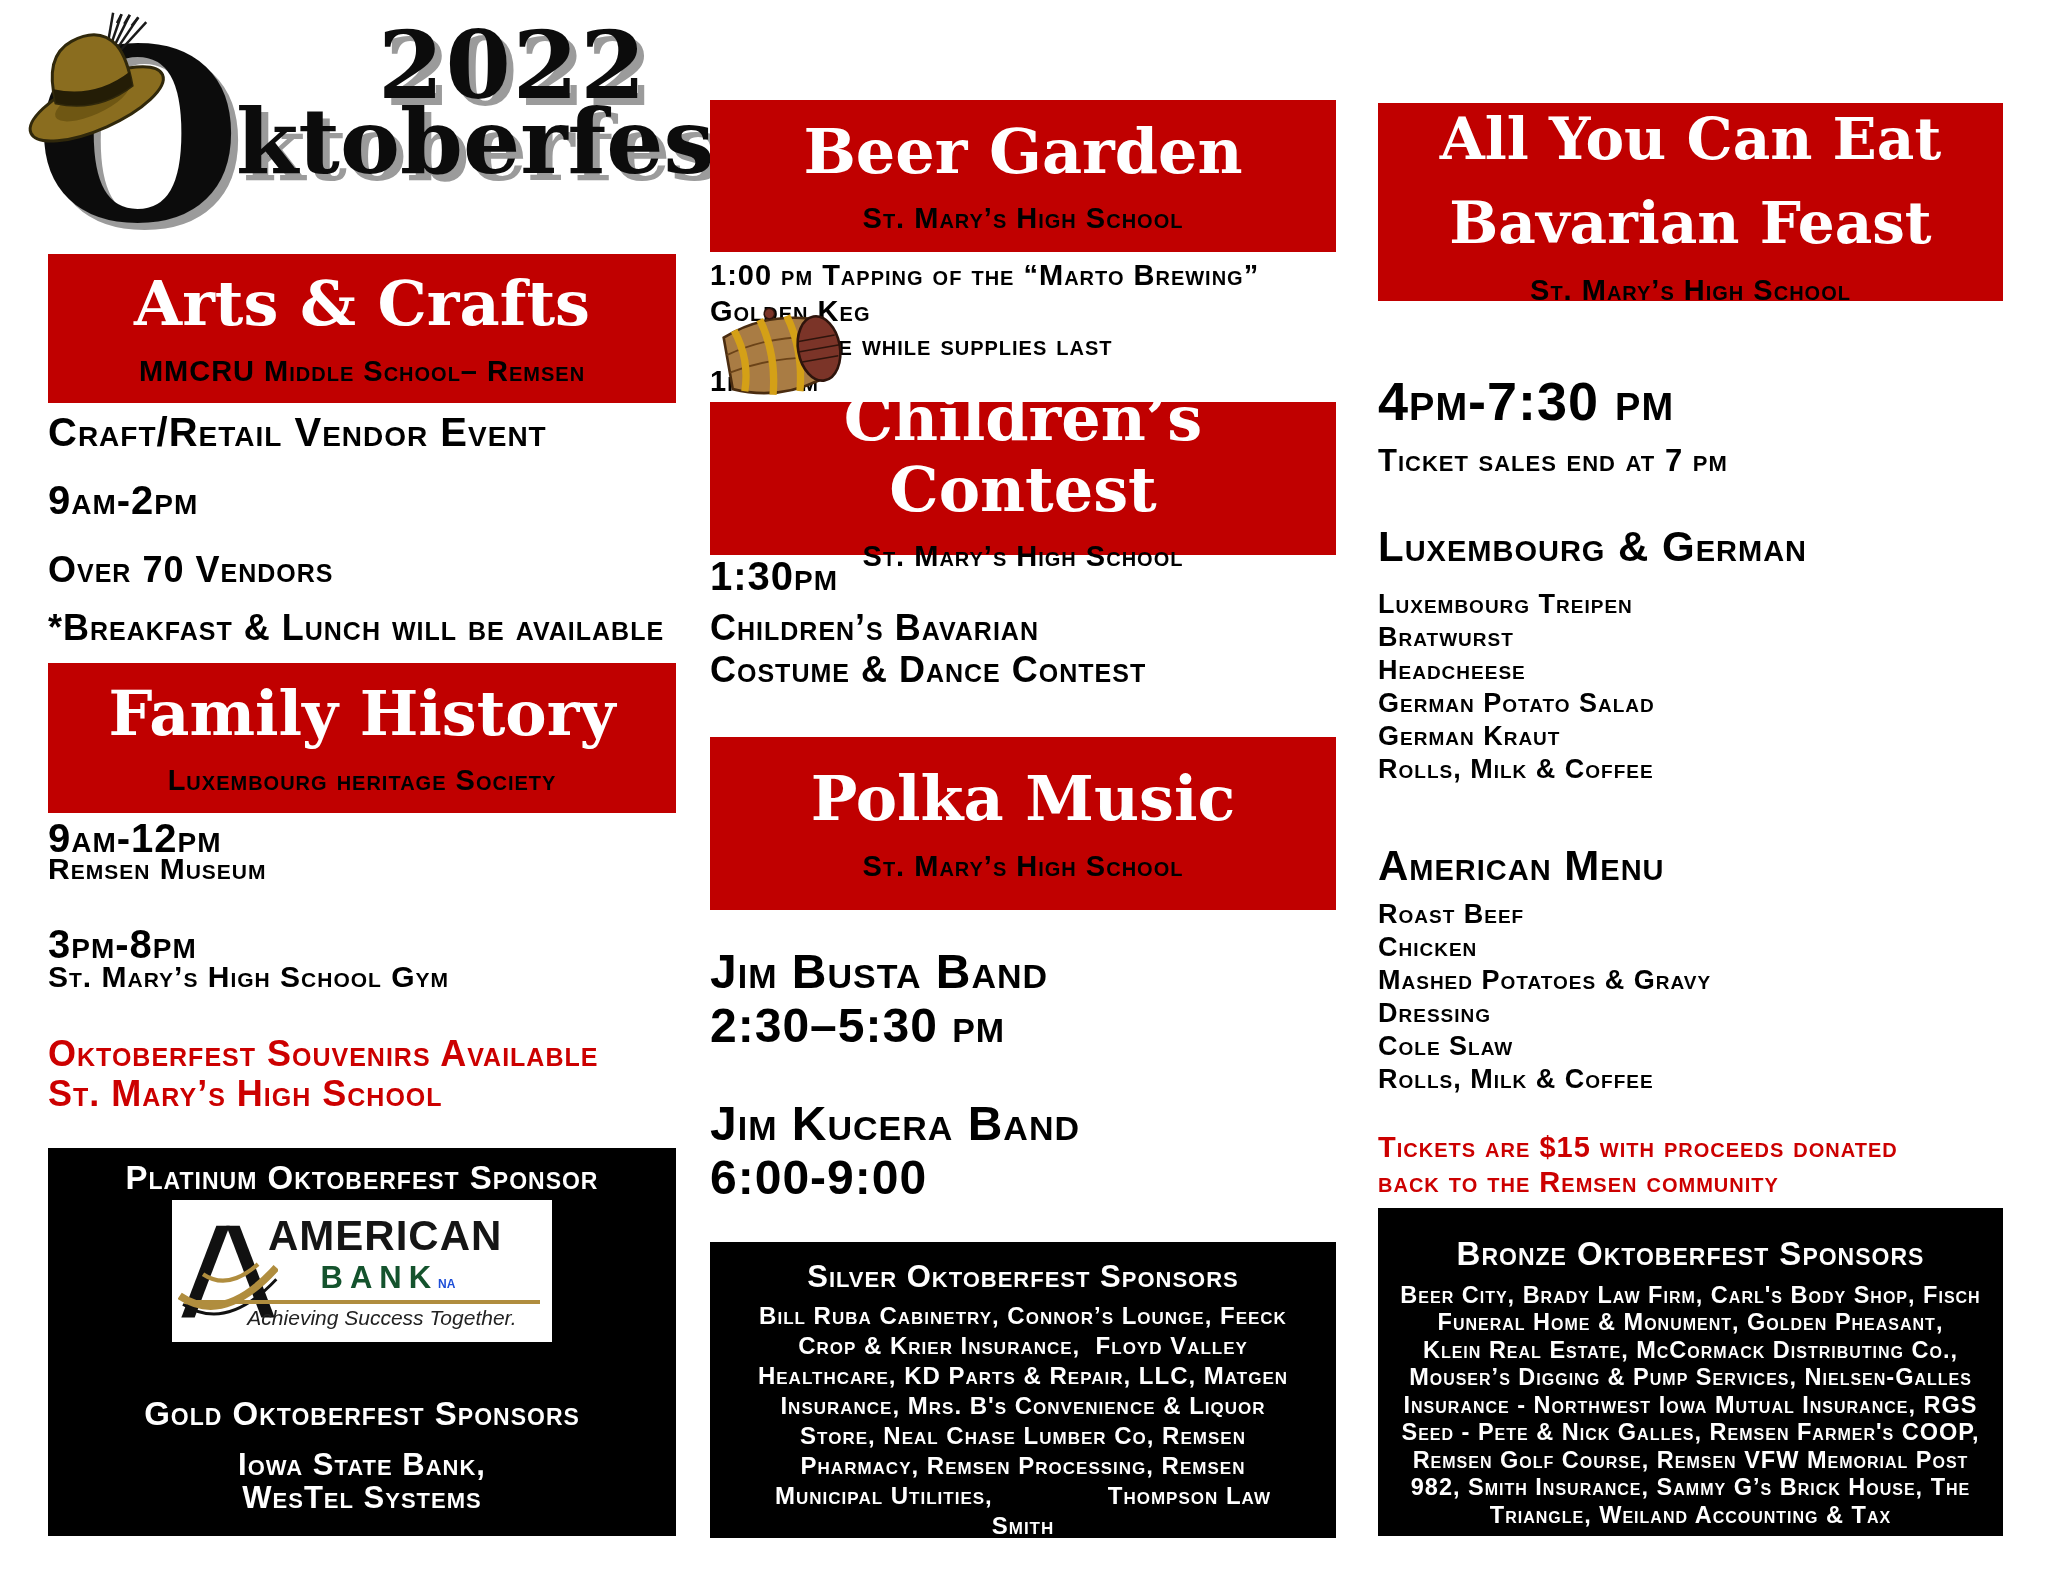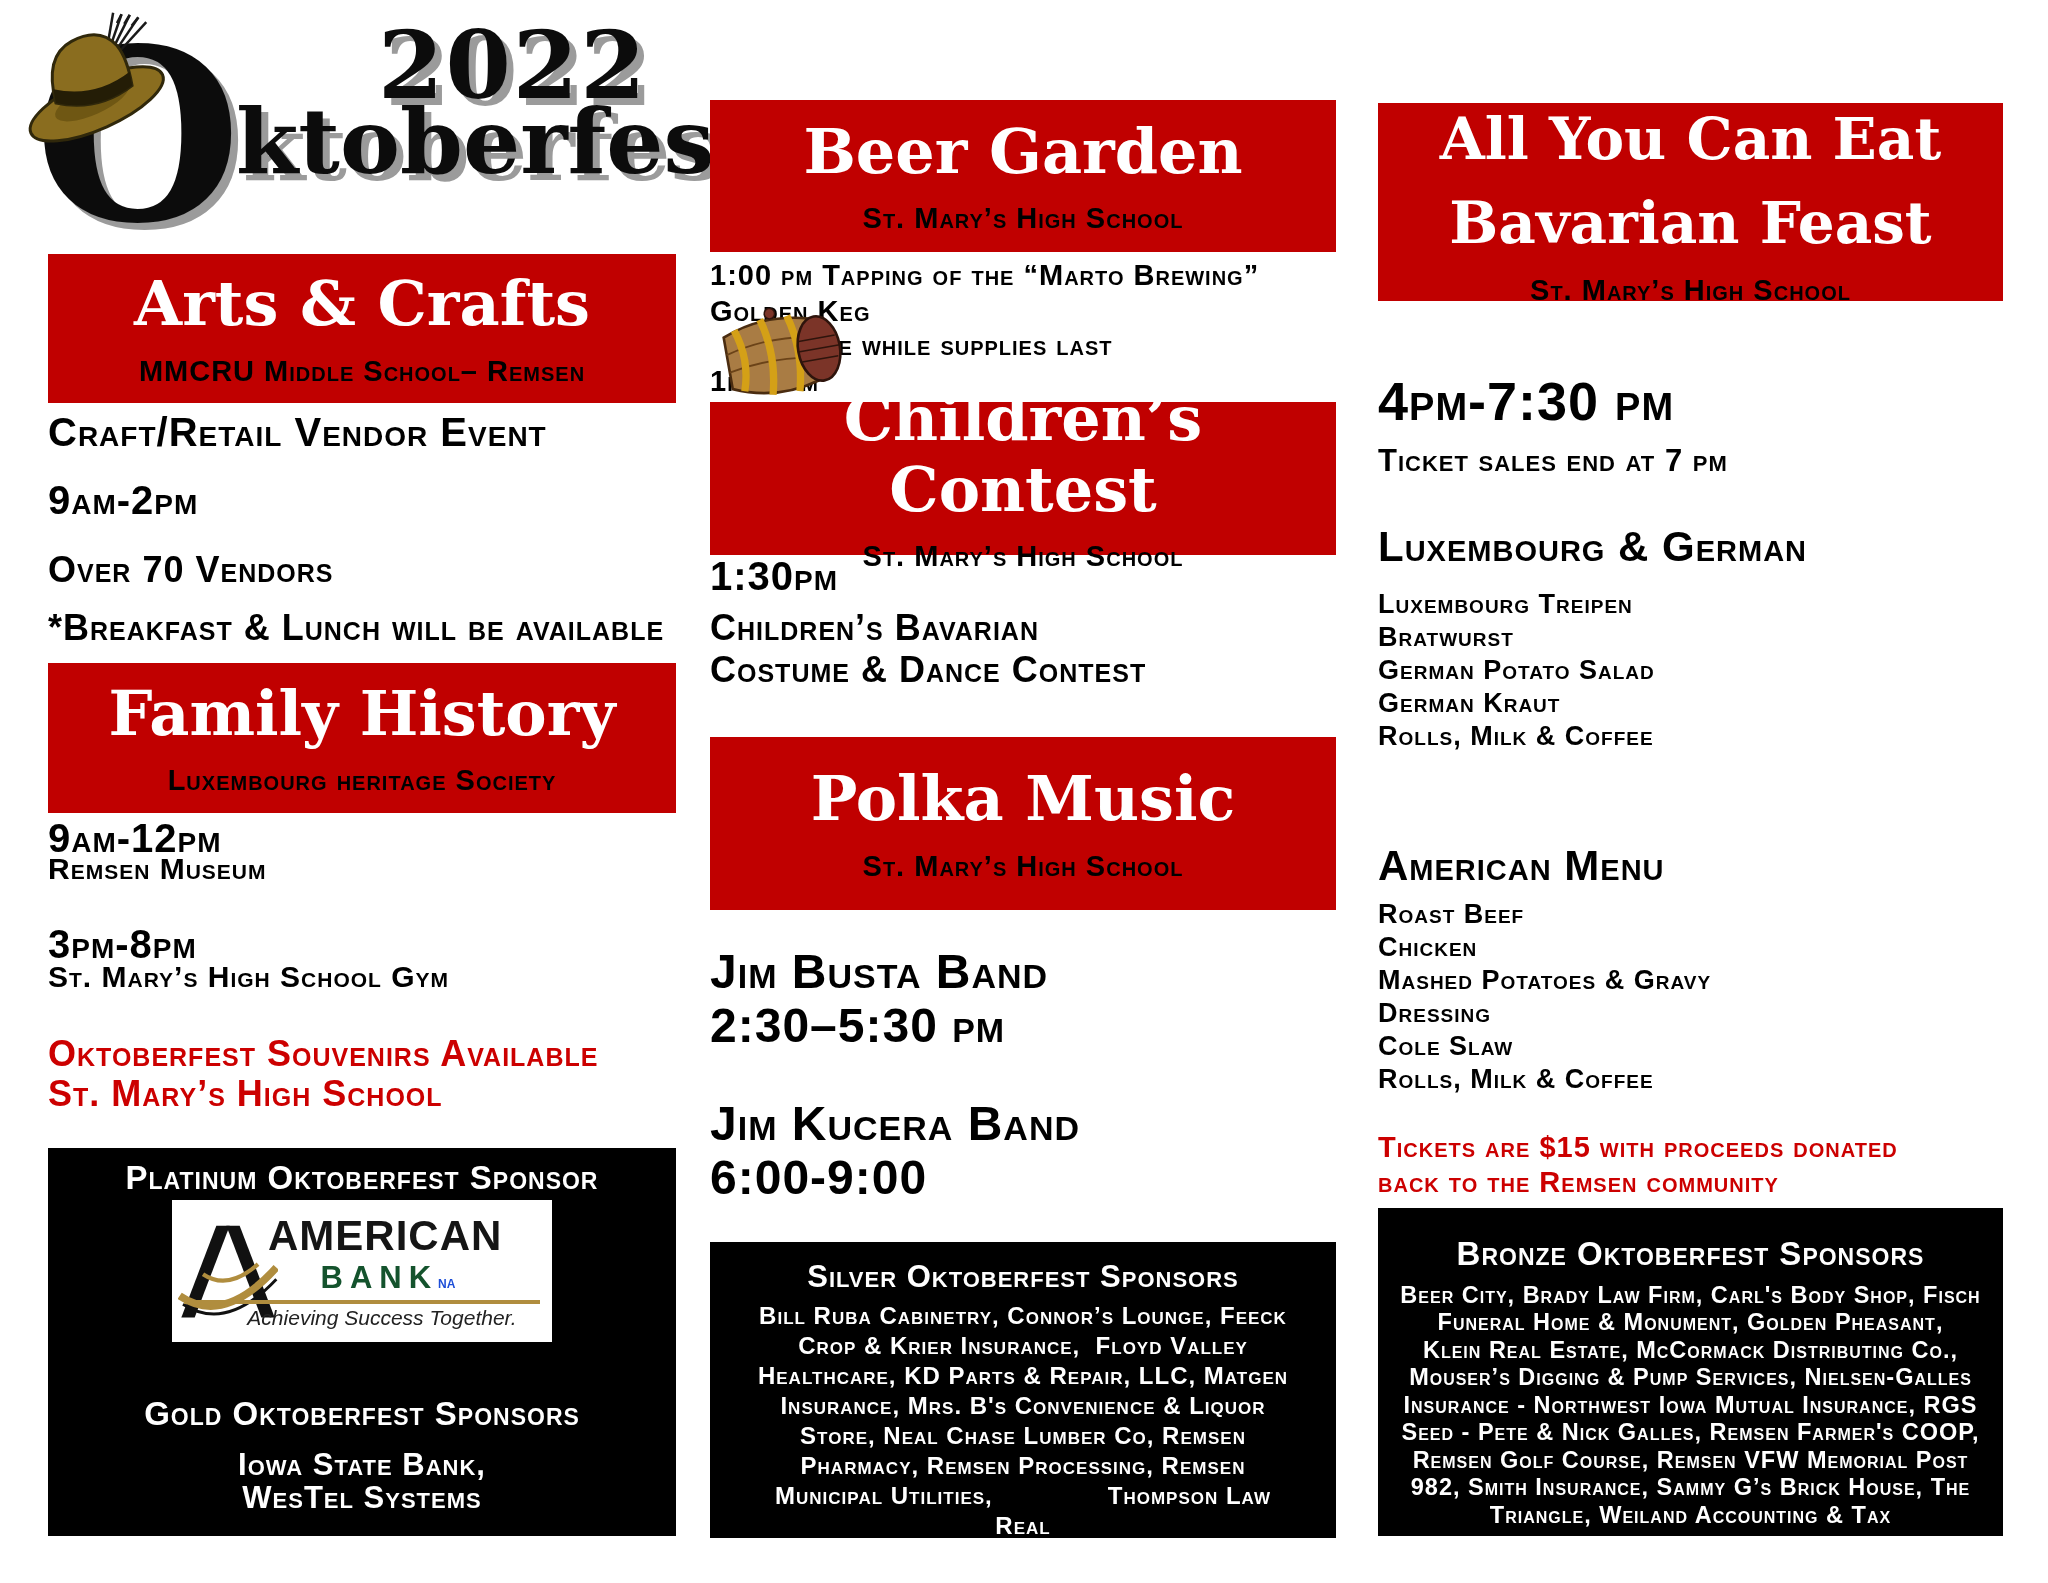--- a/index.html
+++ b/index.html
@@ -169,37 +169,38 @@
   <div class="abs col-m box" style="top:1242px;height:296px">
     <div class="sc t31" style="padding-top:16px">Silver Oktoberfest Sponsors</div>
     <div style="margin-top:6px">
         <div class="sline sc">Bill Ruba Cabinetry, Connor’s Lounge, Feeck</div>
         <div class="sline sc">Crop &amp; Krier Insurance,  Floyd Valley</div>
         <div class="sline sc">Healthcare, KD Parts &amp; Repair, LLC, Matgen</div>
         <div class="sline sc">Insurance, Mrs. B's Convenience &amp; Liquor</div>
         <div class="sline sc">Store, Neal Chase Lumber Co, Remsen</div>
         <div class="sline sc">Pharmacy, Remsen Processing, Remsen</div>
         <div class="sline sc">Municipal Utilities,               Thompson Law</div>
-        <div class="sline sc">Real</div>
+        <div class="sline sc">Smith</div>
       </div>
   </div>
 
   <div class="abs col-r banner" style="top:103px;height:198px">
     <div class="bl banner-title2">All You Can Eat</div>
     <div class="bl banner-title2">Bavarian Feast</div>
     <div class="sc banner-venue" style="margin-top:8px">St. Mary’s High School</div>
   </div>
 
   <div class="abs col-r center sc t54" style="top:372px">4pm-7:30 pm</div>
   <div class="abs col-r center sc t31" style="top:442px">Ticket sales end at 7 pm</div>
 
   <div class="abs col-r center sc t42" style="top:524px">Luxembourg &amp; German</div>
   <div class="abs col-r center" style="top:588px">
       <div class="mi sc">Luxembourg Treipen</div>
       <div class="mi sc">Bratwurst</div>
+      <div class="mi sc">Headcheese</div>
       <div class="mi sc">German Potato Salad</div>
       <div class="mi sc">German Kraut</div>
       <div class="mi sc">Rolls, Milk &amp; Coffee</div>
     </div>
 
   <div class="abs col-r center sc t42" style="top:843px">American Menu</div>
   <div class="abs col-r center" style="top:898px">
       <div class="mi sc">Roast Beef</div>
       <div class="mi sc">Chicken</div>
       <div class="mi sc">Mashed Potatoes &amp; Gravy</div>

